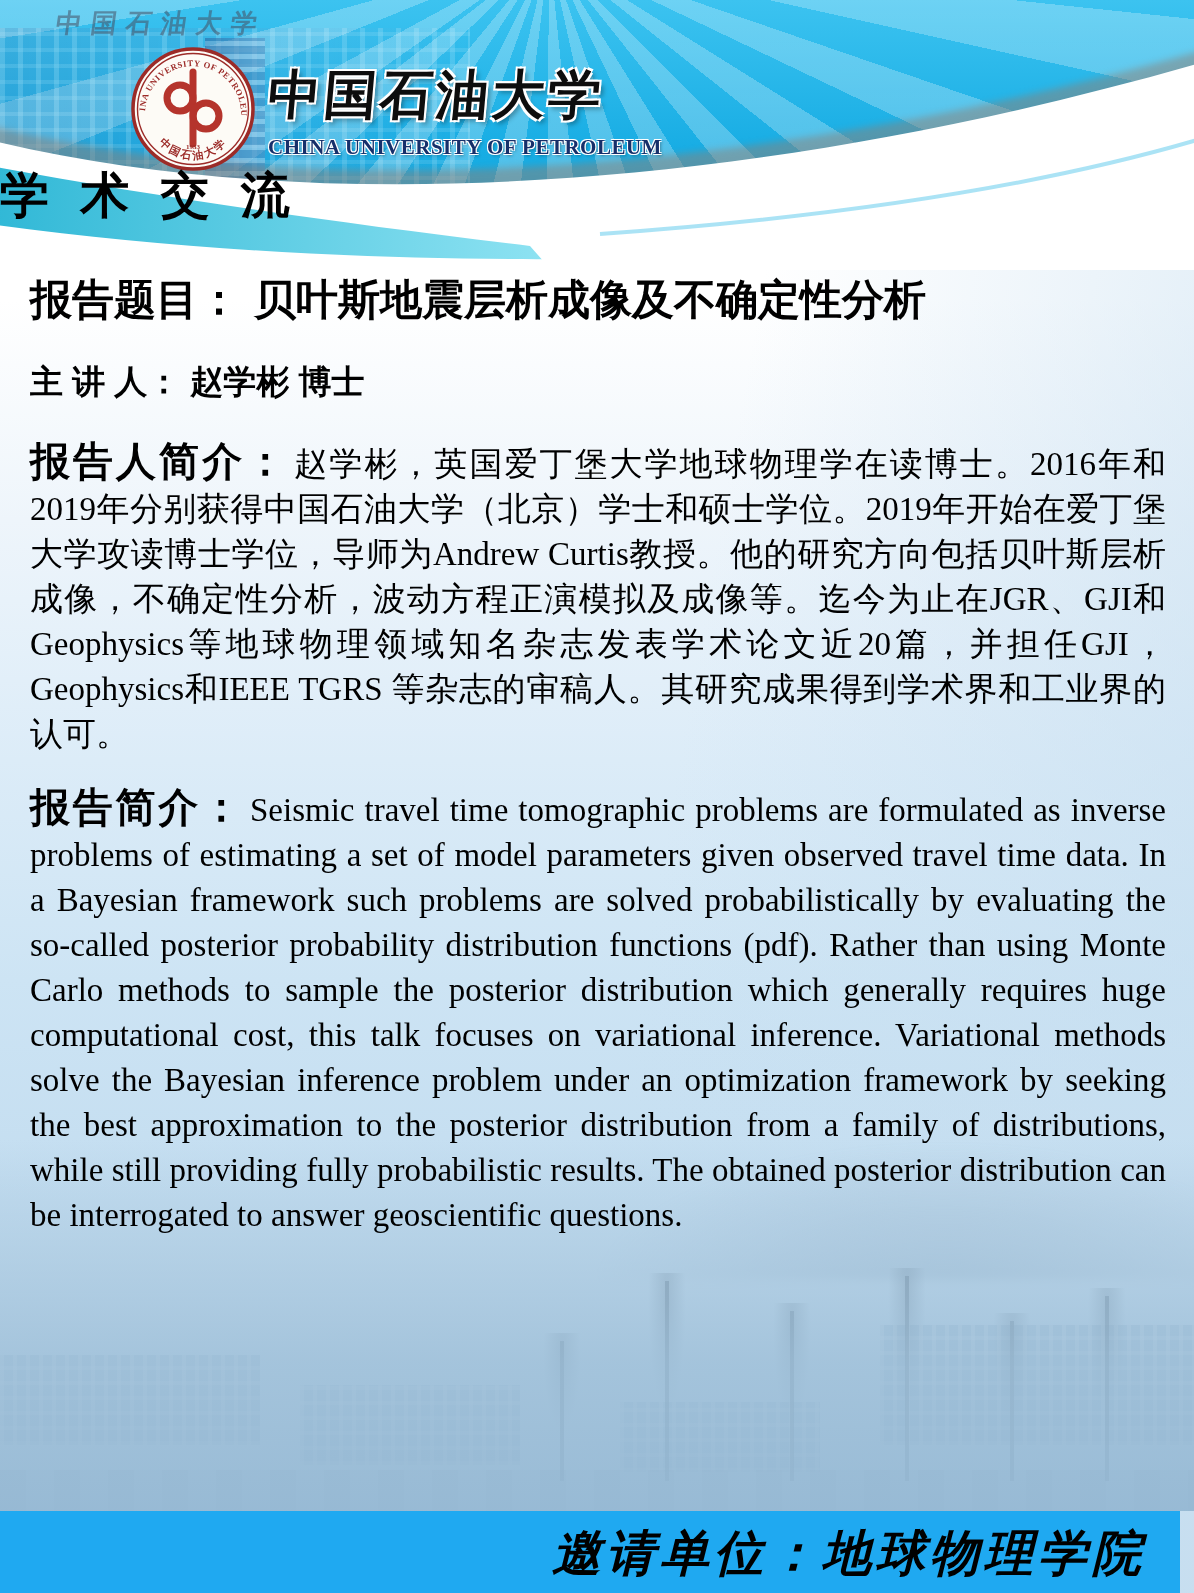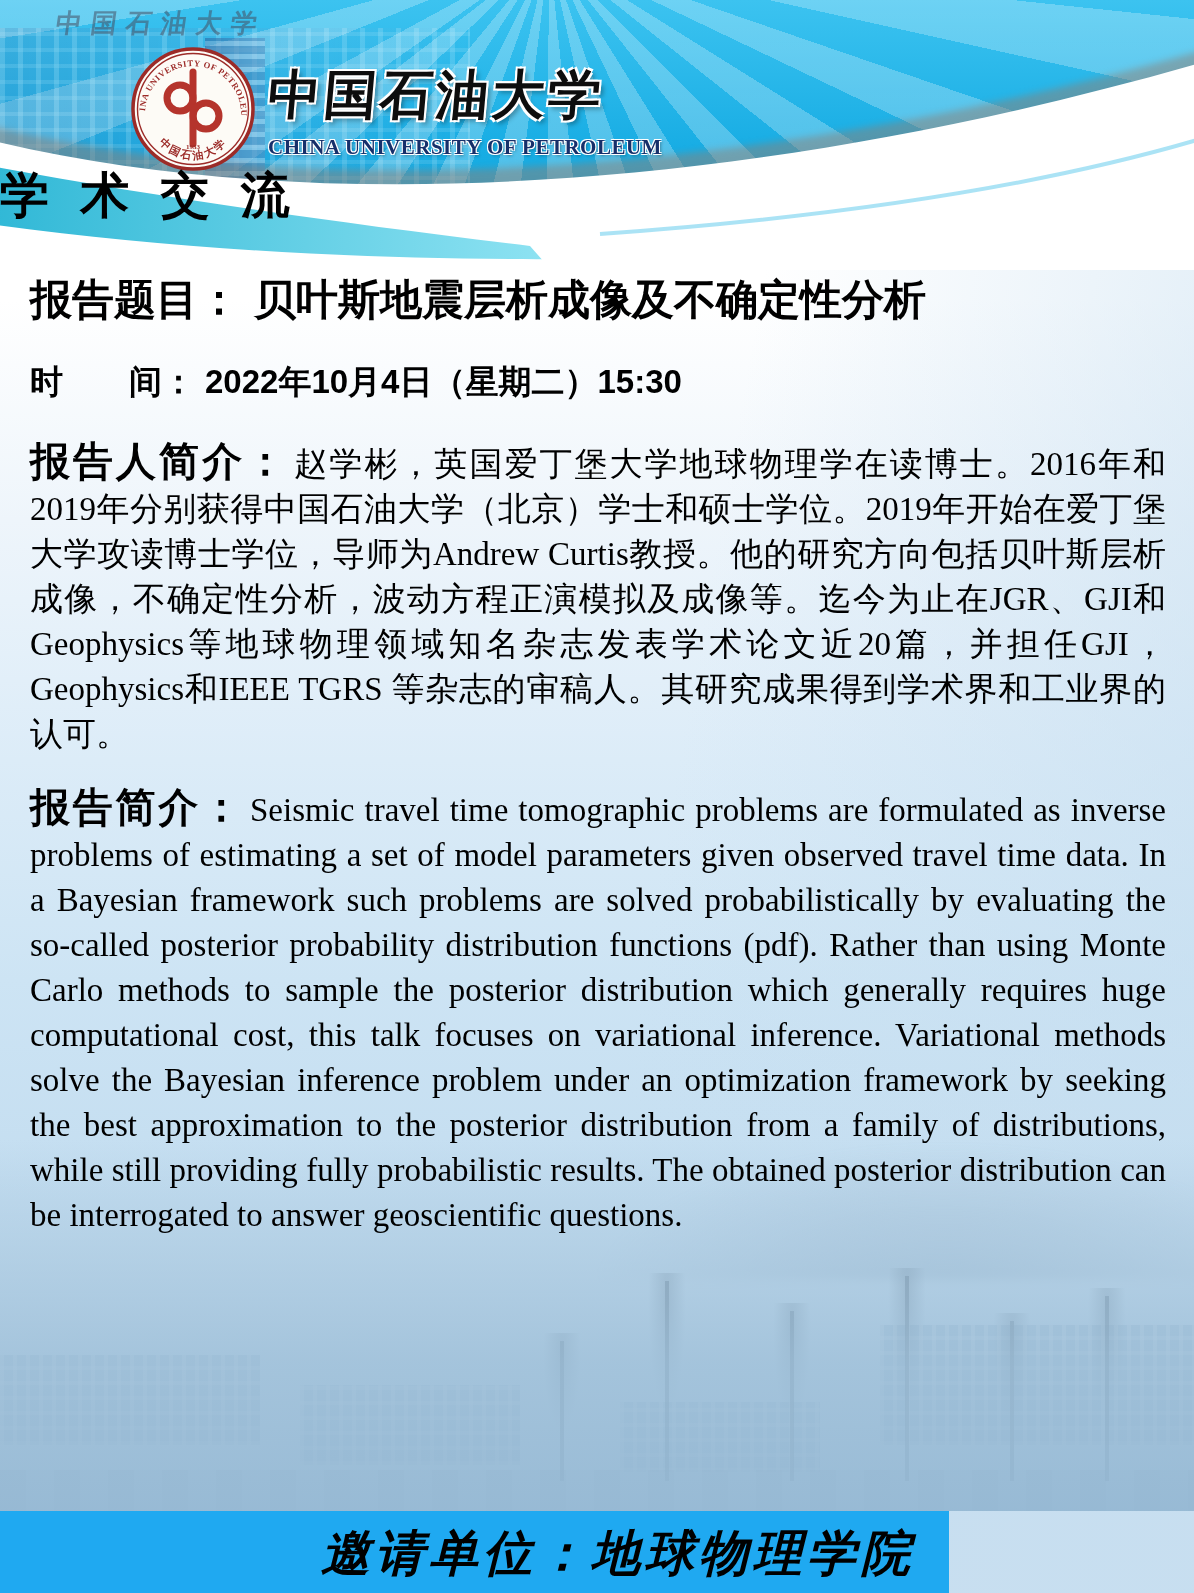--- a/index.html
+++ b/index.html
@@ -104,21 +104,21 @@
     background:repeating-linear-gradient(90deg, rgba(70,95,118,.5) 0 26px, rgba(140,168,190,.5) 26px 54px); }
   .tree{ position:absolute; width:4px; background:rgba(60,82,100,.55); bottom:30px; }
   .tree::before{ content:""; position:absolute; left:-17px; top:-8px; width:38px; height:70%;
     background:radial-gradient(ellipse at 50% 20%, rgba(80,100,118,.4), rgba(80,100,118,0) 70%); }
   .t1{ left:665px; height:200px; } .t2{ left:790px; height:170px; }
   .t3{ left:905px; height:205px; } .t4{ left:1010px; height:160px; }
   .t5{ left:1105px; height:185px; } .t6{ left:560px; height:140px; }
 
   
   .footer{
-    position:absolute; left:0; bottom:0; width:949px; height:82px; z-index:4;
+    position:absolute; left:0; bottom:0; width:1180px; height:82px; z-index:4;
     background:#1fa9f1; 
   }
   .footer .inv{
     position:absolute; right:34px; top:0; line-height:86px;
     font-family:"Liberation Serif", serif; font-style:italic; font-weight:900;
     font-size:49px; letter-spacing:5px; color:#000; white-space:nowrap;
   }
 </style>
 </head>
 <body>
@@ -178,21 +178,21 @@
   </div>
 
   <div class="main">
 
     <div class="report-title">
       <span class="tlabel">报告题目：</span><span>贝叶斯地震层析成像及不确定性分析</span>
     </div>
 
     <div class="rows">
       <div class="row">
-        <span>时　　间：</span><span class="rvalue">2022年10月4日（星期二）15:30</span>
+        <span>主 讲 人：</span><span class="rvalue">赵学彬 博士</span>
       </div>
     </div>
 
     <p class="para bio">
       <span class="p-label">报告人简介：</span><span>赵学彬，英国爱丁堡大学地球物理学在读博士。2016年和2019年分别获得中国石油大学（北京）学士和硕士学位。2019年开始在爱丁堡大学攻读博士学位，导师为Andrew Curtis教授。他的研究方向包括贝叶斯层析成像，不确定性分析，波动方程正演模拟及成像等。迄今为止在JGR、GJI和Geophysics等地球物理领域知名杂志发表学术论文近20篇，并担任GJI，Geophysics和IEEE TGRS 等杂志的审稿人。其研究成果得到学术界和工业界的认可。</span>
     </p>
 
     <p class="para abstract">
       <span class="p-label">报告简介：</span><span>Seismic travel time tomographic problems are formulated as inverse problems of estimating a set of model parameters given observed travel time data. In a Bayesian framework such problems are solved probabilistically by evaluating the so-called posterior probability distribution functions (pdf). Rather than using Monte Carlo methods to sample the posterior distribution which generally requires huge computational cost, this talk focuses on variational inference. Variational methods solve the Bayesian inference problem under an optimization framework by seeking the best approximation to the posterior distribution from a family of distributions, while still providing fully probabilistic results. The obtained posterior distribution can be interrogated to answer geoscientific questions.</span>
     </p>

